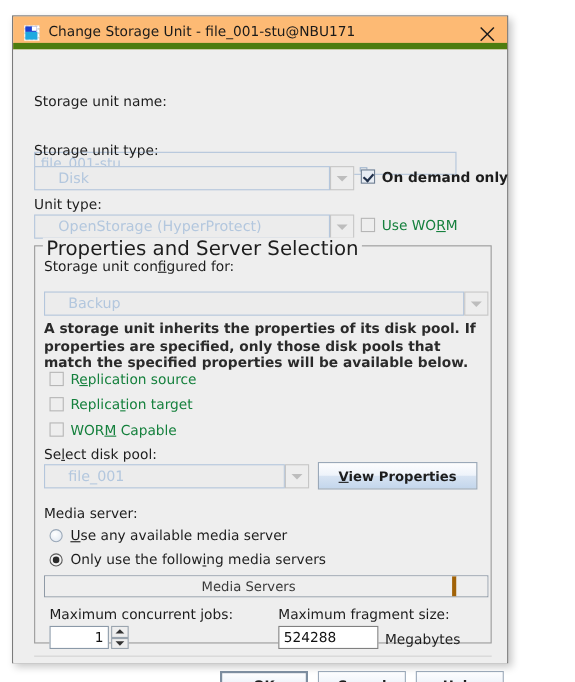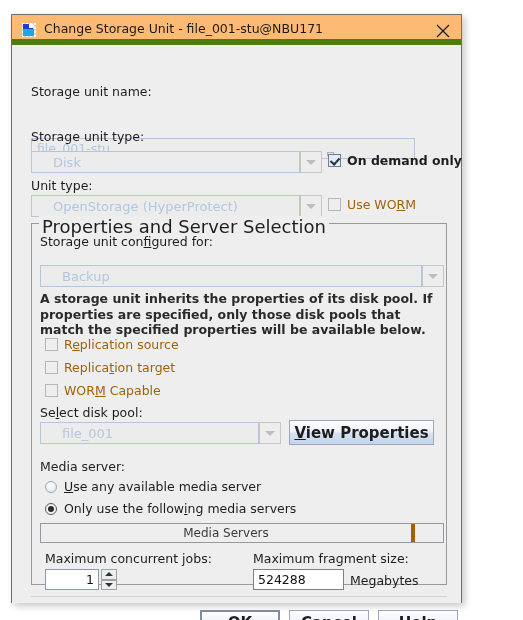--- a/index.html
+++ b/index.html
@@ -171,21 +171,21 @@
     content: "";
     position: absolute;
     left: 3px; top: 1px;
     width: 4px; height: 7px;
     border: solid #20304a;
     border-width: 0 2px 2px 0;
     transform: rotate(42deg);
   }
   .cb .txt { position: absolute; left: 19px; top: 0px; }
   .cb.dis .box { background: #eeeeee; border-color: #b6b6b6; }
-  .cb.dis .txt { color: #a16207; text-align: center; }
+  .cb.dis .txt { color: #15803d; text-align: center; }
   .cb.en .txt { color: #1d1d1d; font-weight: bold; }
   .cb.focus { border: 1px solid #9fb4cc; padding: 1px 3px 1px 2px; }
 
   
   .rb {
     position: absolute;
     font-size: 12.5px;
     color: #1d1d1d;
     white-space: nowrap;
   }
@@ -240,21 +240,21 @@
     color: #2a2a2a;
     line-height: 15.5px;
   }
 
   
   .btn {
     position: absolute;
     background: linear-gradient(to bottom, #fdfdfe 0%, #eef3fa 48%, #d7e3f2 52%, #c3d6ec 100%);
     border: 1px solid #9aa8b8;
     box-sizing: border-box;
-    font-size: 15px;
+    font-size: 12px;
     font-weight: bold;
     color: #1d1d1d;
     text-align: center;
     cursor: default;
     display: flex;
     align-items: center;
     justify-content: center;
   }
   .btn.default { border: 2px solid #7d8d9f; }
   .btn u { text-decoration: underline; }

